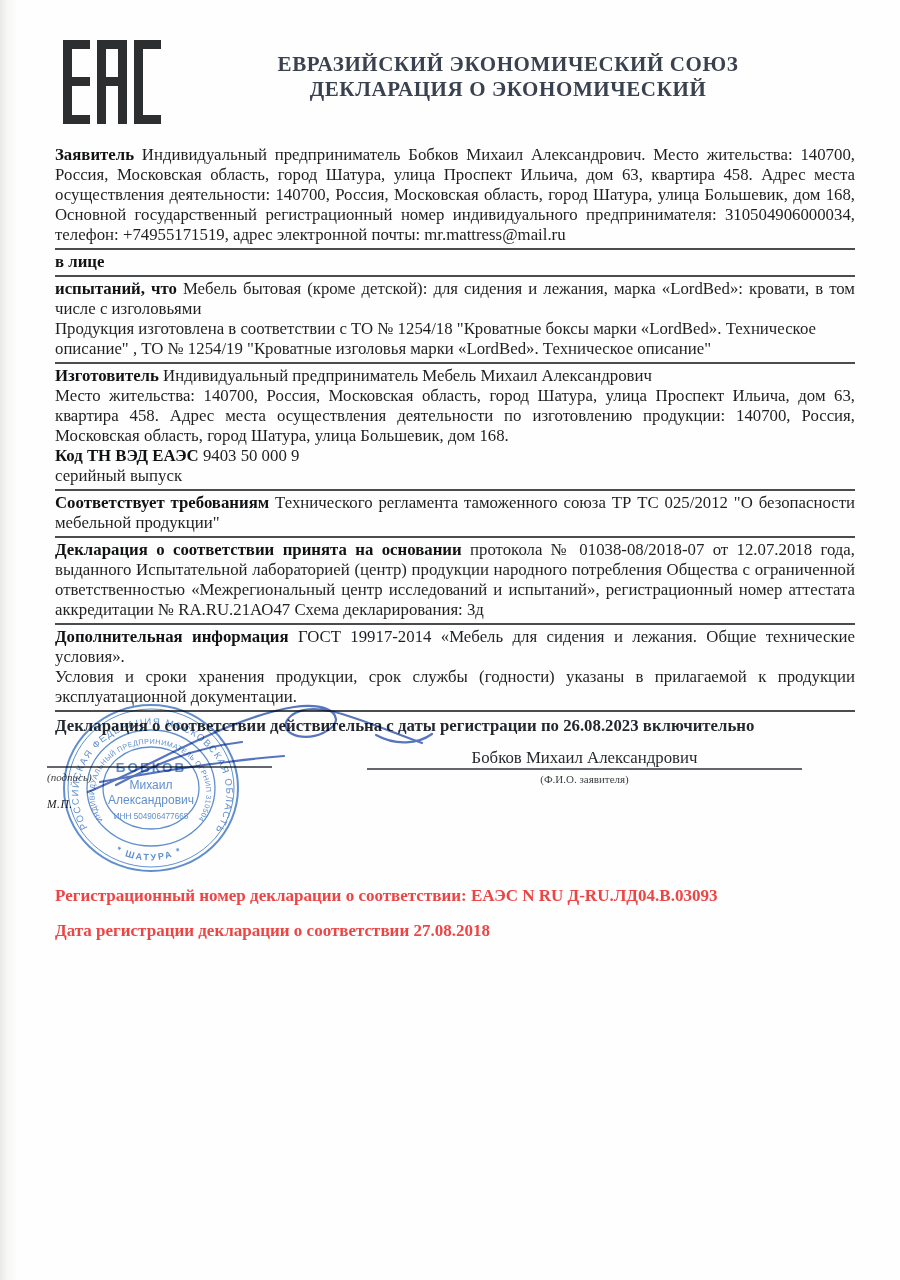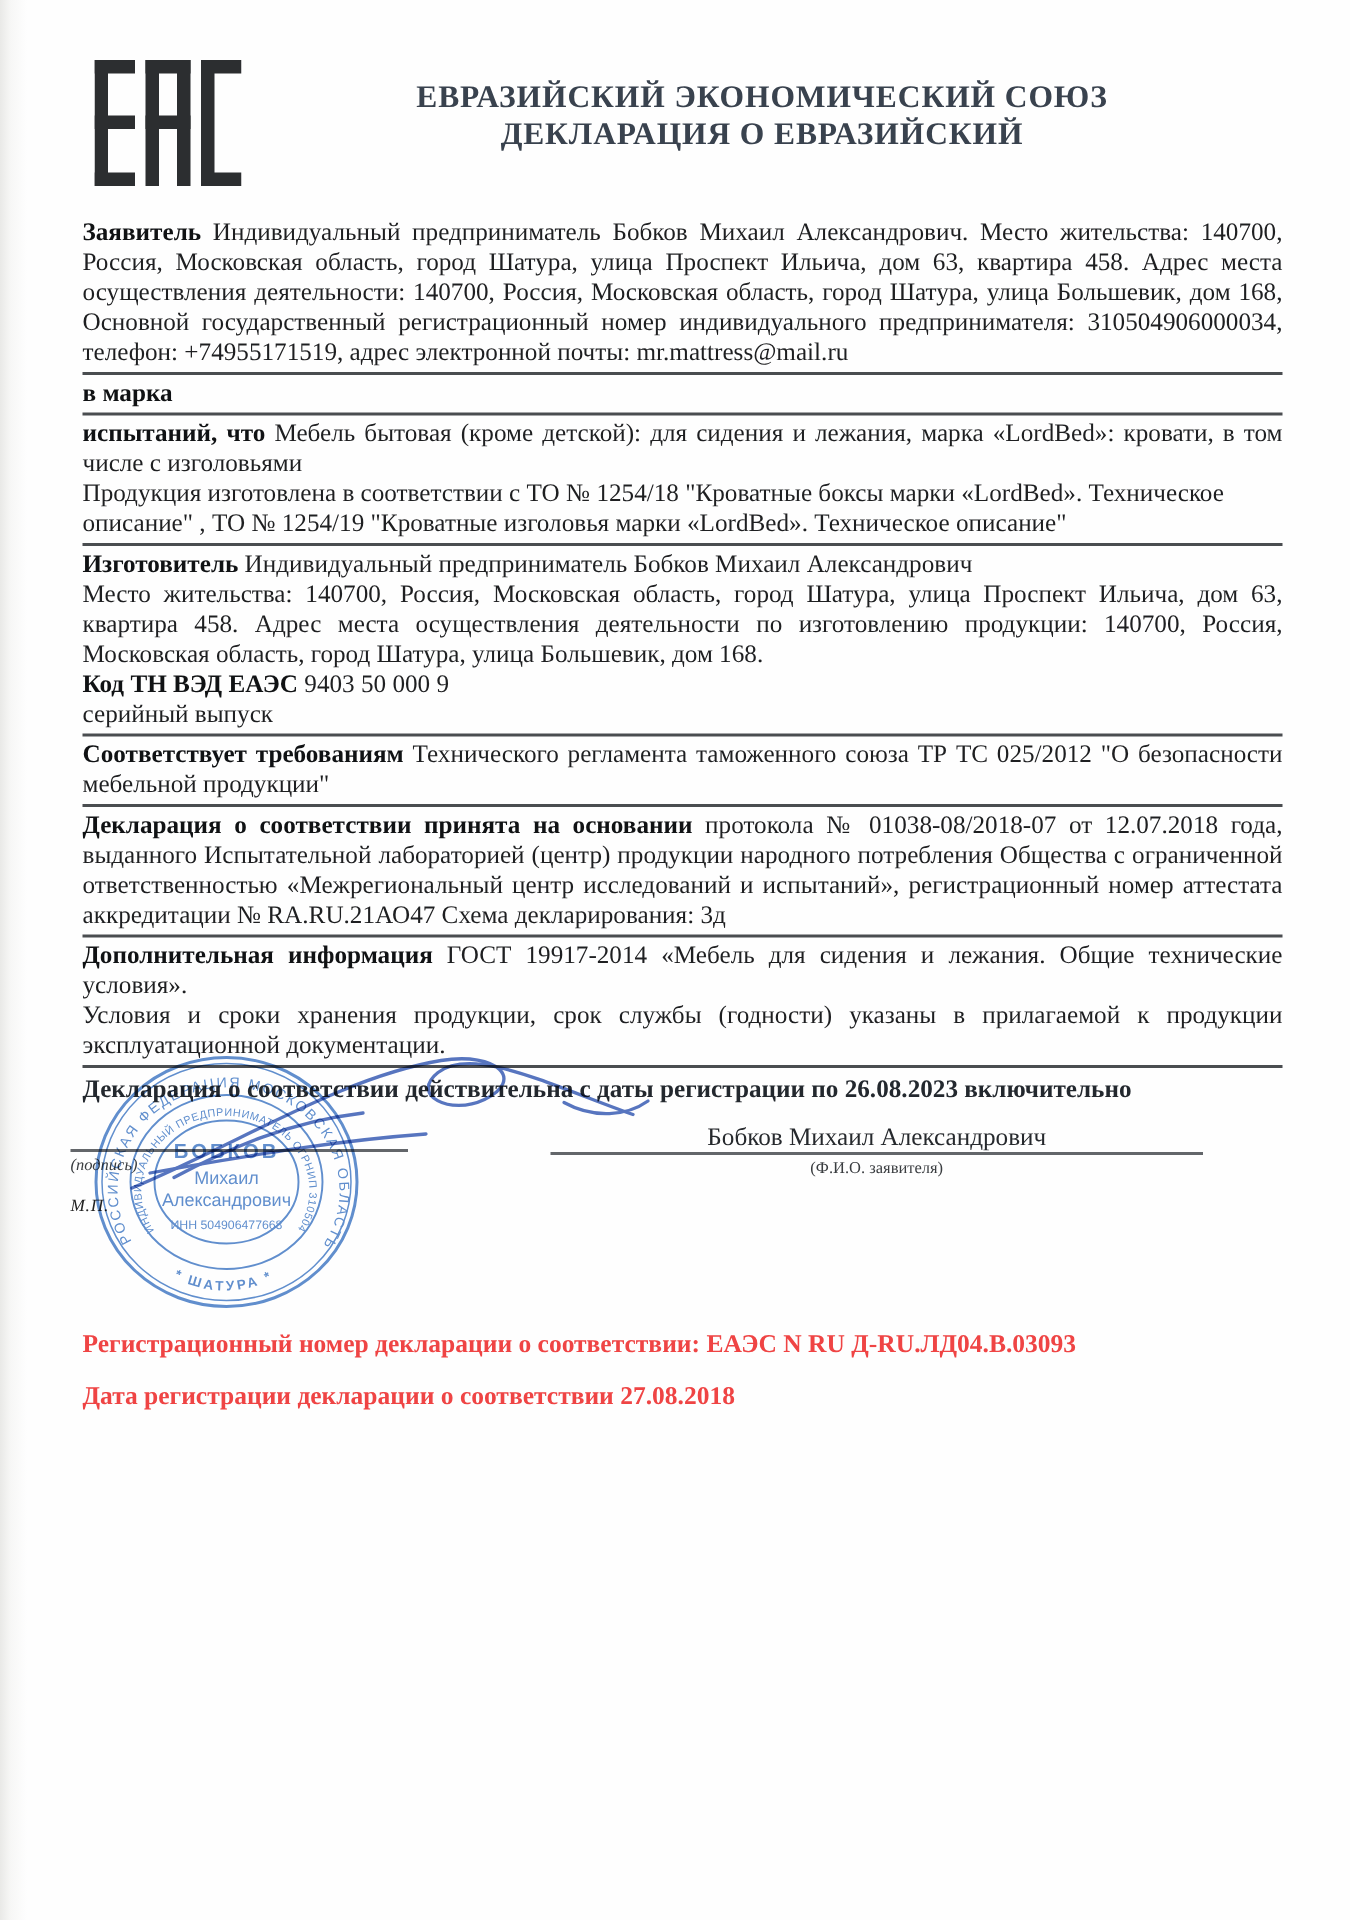--- a/index.html
+++ b/index.html
@@ -70,35 +70,35 @@
           <rect x="34" y="0" width="30" height="9"></rect>
           <rect x="34" y="37" width="30" height="9"></rect>
 
           <rect x="71" y="0" width="9" height="84"></rect>
           <rect x="71" y="0" width="27" height="9"></rect>
           <rect x="71" y="75" width="27" height="9"></rect>
         </g>
       </svg>
       <div class="title-block">
         <div class="title-line">ЕВРАЗИЙСКИЙ ЭКОНОМИЧЕСКИЙ СОЮЗ</div>
-        <div class="title-line">ДЕКЛАРАЦИЯ О ЕВРАЗИЙСКИЙ</div>
+        <div class="title-line">ДЕКЛАРАЦИЯ О ЭКОНОМИЧЕСКИЙ</div>
       </div>
     </div>
 
     <div class="sec rule jst"><span class="lbl">Заявитель</span> <span>Индивидуальный предприниматель Бобков Михаил Александрович. Место жительства: 140700, Россия, Московская область, город Шатура, улица Проспект Ильича, дом 63, квартира 458. Адрес места осуществления деятельности: 140700, Россия, Московская область, город Шатура, улица Большевик, дом 168, Основной государственный регистрационный номер индивидуального предпринимателя: 310504906000034, телефон: +74955171519, адрес электронной почты: mr.mattress@mail.ru</span></div>
 
-    <div class="sec rule"><span class="lbl">в марка</span></div>
+    <div class="sec rule"><span class="lbl">в лице</span></div>
 
     <div class="sec rule">
       <div class="jst"><span class="lbl">испытаний, что</span> <span>Мебель бытовая (кроме детской): для сидения и лежания, марка «LordBed»: кровати, в том числе с изголовьями</span></div>
       <div>Продукция изготовлена в соответствии с ТО № 1254/18 "Кроватные боксы марки «LordBed». Техническое описание" , ТО № 1254/19 "Кроватные изголовья марки «LordBed». Техническое описание"</div>
     </div>
 
     <div class="sec rule">
-      <div><span class="lbl">Изготовитель</span> <span>Индивидуальный предприниматель Бобков Михаил Александрович</span></div>
+      <div><span class="lbl">Изготовитель</span> <span>Индивидуальный предприниматель Мебель Михаил Александрович</span></div>
       <div class="jst">Место жительства: 140700, Россия, Московская область, город Шатура, улица Проспект Ильича, дом 63, квартира 458. Адрес места осуществления деятельности по изготовлению продукции: 140700, Россия, Московская область, город Шатура, улица Большевик, дом 168.</div>
       <div><span class="lbl">Код ТН ВЭД ЕАЭС</span> <span>9403 50 000 9</span></div>
       <div>серийный выпуск</div>
     </div>
 
     <div class="sec rule jst"><span class="lbl">Соответствует требованиям</span> <span>Технического регламента таможенного союза ТР ТС 025/2012 "О безопасности мебельной продукции"</span></div>
 
     <div class="sec rule jst"><span class="lbl">Декларация о соответствии принята на основании</span> <span>протокола № 01038-08/2018-07 от 12.07.2018 года, выданного Испытательной лабораторией (центр) продукции народного потребления Общества с ограниченной ответственностью «Межрегиональный центр исследований и испытаний», регистрационный номер аттестата аккредитации № RA.RU.21АО47 Схема декларирования: 3д</span></div>
 
     <div class="sec rule">

